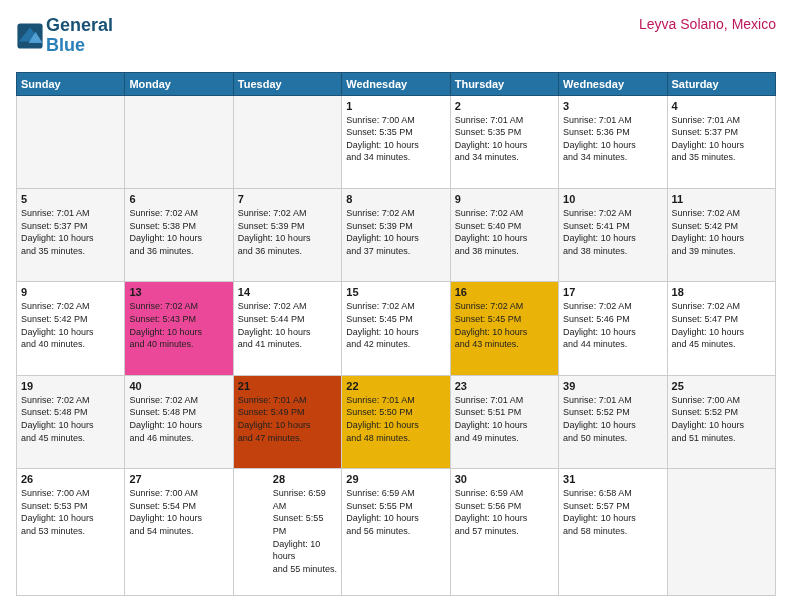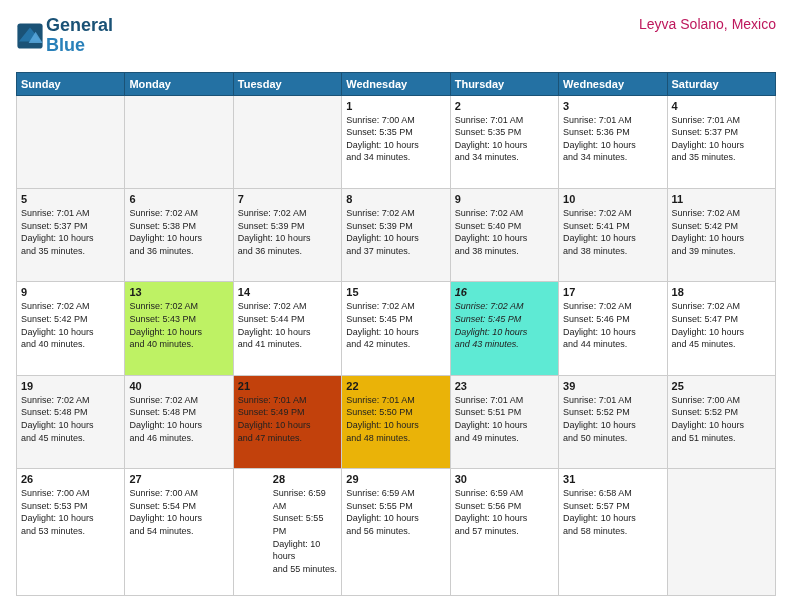--- a/index.html
+++ b/index.html
@@ -217,42 +217,42 @@
           </td>
         </tr>
         <tr>
           <td style="background: rgb(255, 255, 255);">
             <span class="day-number">9</span>
             <div class="day-info" style="white-space: pre-line;">Sunrise: 7:02 AM
 Sunset: 5:42 PM
 Daylight: 10 hours
 and 40 minutes.</div>
           </td>
-          <td style="background: #bef264;">
+          <td style="background: #ec4899;">
             <span class="day-number">13</span>
             <div class="day-info" style="white-space: pre-line;">Sunrise: 7:02 AM
 Sunset: 5:43 PM
 Daylight: 10 hours
 and 40 minutes.</div>
           </td>
           <td style="background: rgb(255, 255, 255); margin-top: 45px;">
             <span class="day-number">14</span>
             <div class="day-info" style="white-space: pre-line;">Sunrise: 7:02 AM
 Sunset: 5:44 PM
 Daylight: 10 hours
 and 41 minutes.</div>
           </td>
           <td style="background: rgb(255, 255, 255);">
             <span class="day-number">15</span>
             <div class="day-info" style="white-space: pre-line;">Sunrise: 7:02 AM
 Sunset: 5:45 PM
 Daylight: 10 hours
 and 42 minutes.</div>
           </td>
-          <td style="background: #5eead4; font-style: italic;">
+          <td style="background: #eab308;">
             <span class="day-number">16</span>
             <div class="day-info" style="white-space: pre-line;">Sunrise: 7:02 AM
 Sunset: 5:45 PM
 Daylight: 10 hours
 and 43 minutes.</div>
           </td>
           <td style="background: rgb(255, 255, 255);">
             <span class="day-number">17</span>
             <div class="day-info" style="white-space: pre-line;">Sunrise: 7:02 AM
 Sunset: 5:46 PM

